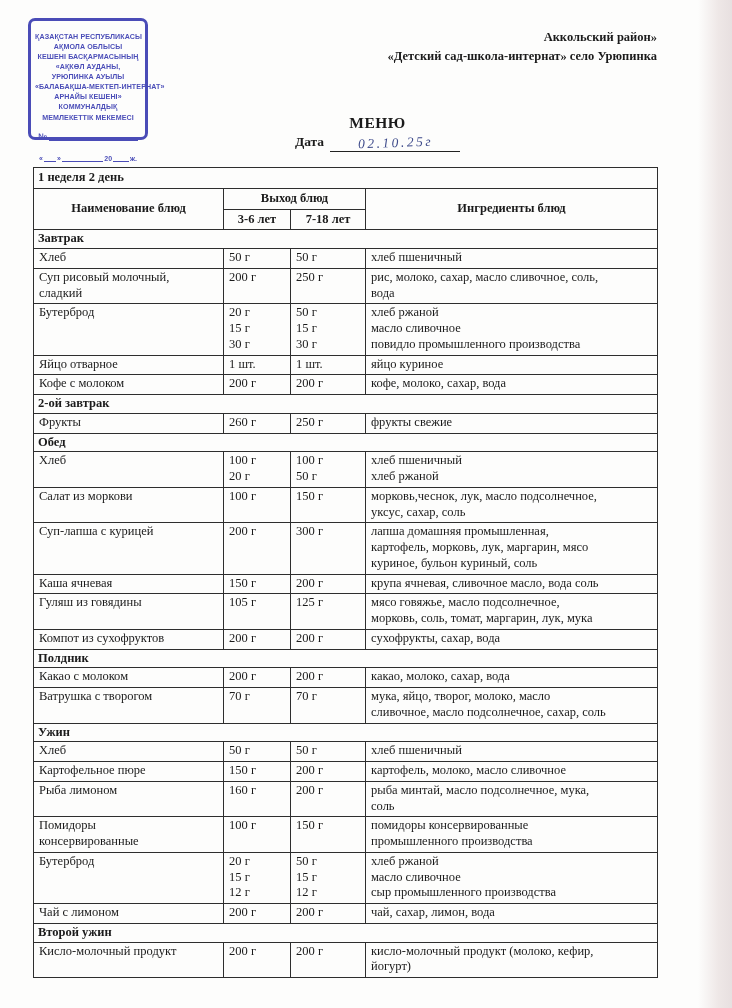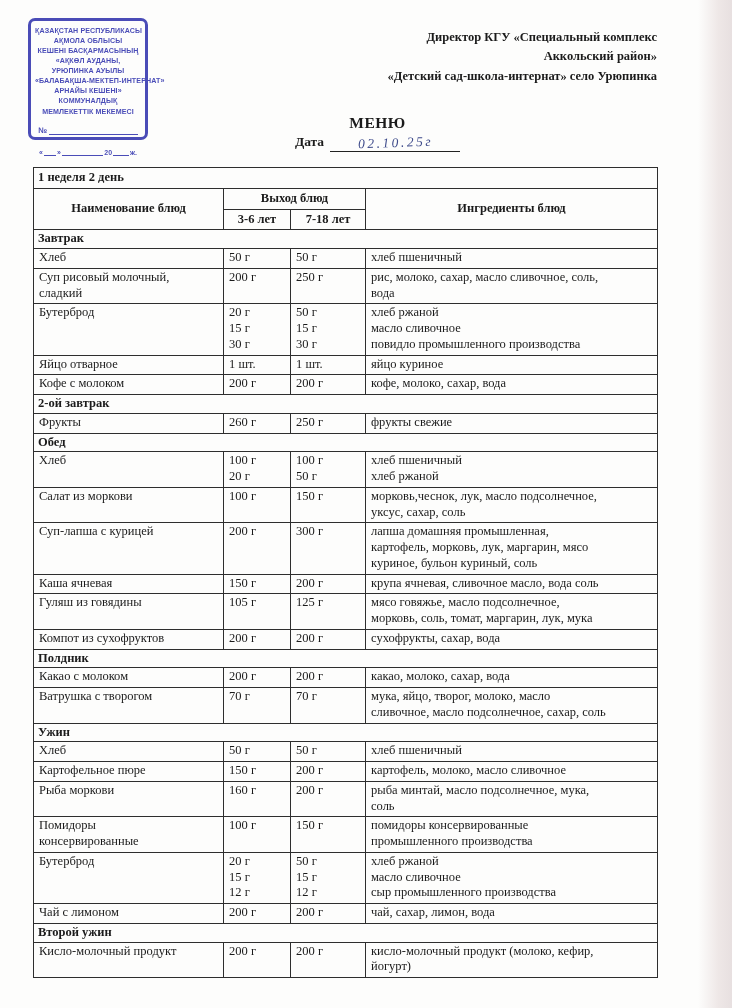--- a/index.html
+++ b/index.html
@@ -12,21 +12,21 @@
   .scan-edge{
     position:absolute;top:0;right:0;width:34px;height:1008px;
     background:linear-gradient(to right, rgba(210,195,195,0) 0%, rgba(214,196,196,.38) 60%, rgba(205,188,190,.45) 100%);
     pointer-events:none;
   }
   
   .stamp{
     position:absolute;left:28px;top:18px;width:120px;height:122px;
     border:3px solid #3b3eb2;border-radius:7px;box-sizing:border-box;
     color:#3b3eb2;font-family:"Liberation Sans","DejaVu Sans",sans-serif;
-    font-weight:bold;text-align:center;padding:5px 4px 4px;
+    font-weight:bold;text-align:center;padding:11px 4px 4px;
     opacity:.92;
   }
   .stamp-line{display:block;font-size:7.1px;line-height:1.42;letter-spacing:.1px;white-space:nowrap;}
   .stamp-number{display:flex;align-items:flex-end;margin:8px 3px 0;font-size:8px;}
   .stamp-number .ul{flex:1;border-bottom:1.6px solid #3b3eb2;height:9px;margin-left:2px;}
   .stamp-datefill{display:flex;align-items:flex-end;margin:12px 3px 0;font-size:7px;}
   .stamp-datefill .ul{border-bottom:1.6px solid #3b3eb2;height:8px;}
   .stamp-datefill .u1{width:12px;} .stamp-datefill .u2{flex:1;} .stamp-datefill .u3{width:16px;}
   .stamp-datefill span.t{margin:0 1px;}
   
@@ -92,21 +92,20 @@
     <span class="ul u1"></span>
     <span class="t">»</span>
     <span class="ul u2"></span>
     <span class="t">20</span>
     <span class="ul u3"></span>
     <span class="t">ж.</span>
   </div>
 </div>
 
 <div class="approval">
-  <div>Директор КГУ «Специальный комплекс</div>
   <div>Аккольский район»</div>
   <div>«Детский сад-школа-интернат» село Урюпинка</div>
 </div>
 
 <div class="title-block">
   <div class="menu-heading">МЕНЮ</div>
   <div class="date-line">
     <span class="lbl">Дата</span><span class="date-underline"><span class="handwriting">02.10.25г</span></span>
   </div>
 </div>
@@ -254,21 +253,21 @@
         <td class="c-out">50 г</td>
         <td class="c-ing">хлеб пшеничный</td>
       </tr>
       <tr>
         <td class="c-name">Картофельное пюре</td>
         <td class="c-out">150 г</td>
         <td class="c-out">200 г</td>
         <td class="c-ing">картофель, молоко, масло сливочное</td>
       </tr>
       <tr>
-        <td class="c-name">Рыба моркови</td>
+        <td class="c-name">Рыба лимоном</td>
         <td class="c-out">160 г</td>
         <td class="c-out">200 г</td>
         <td class="c-ing">рыба минтай, масло подсолнечное, мука,
 соль</td>
       </tr>
       <tr>
         <td class="c-name">Помидоры
 консервированные</td>
         <td class="c-out">100 г</td>
         <td class="c-out">150 г</td>

